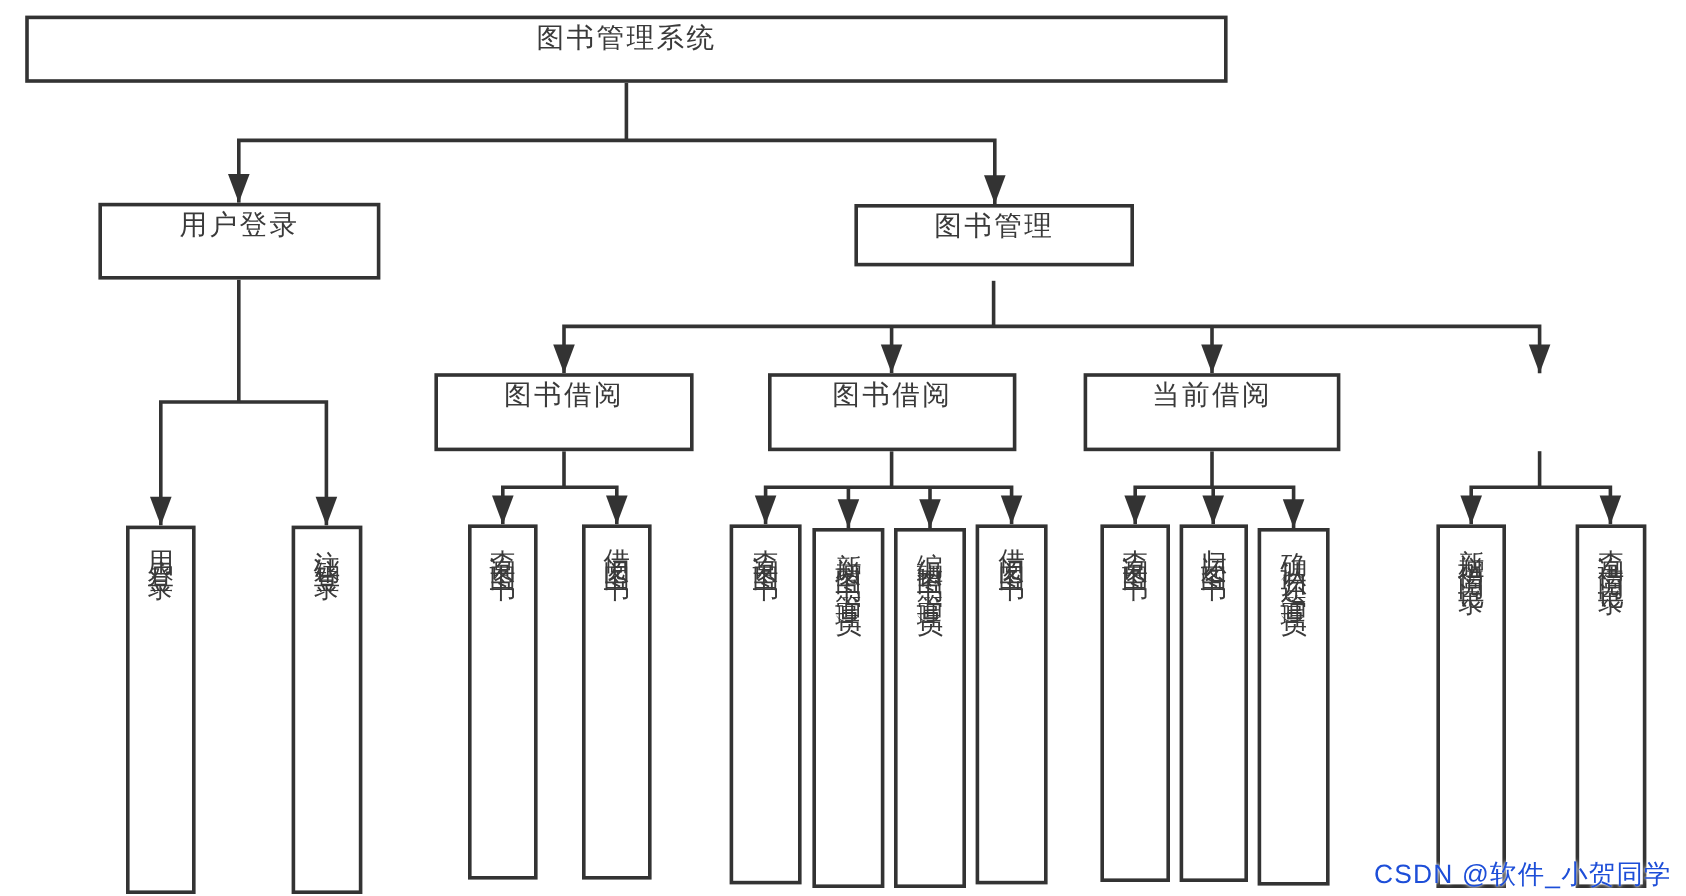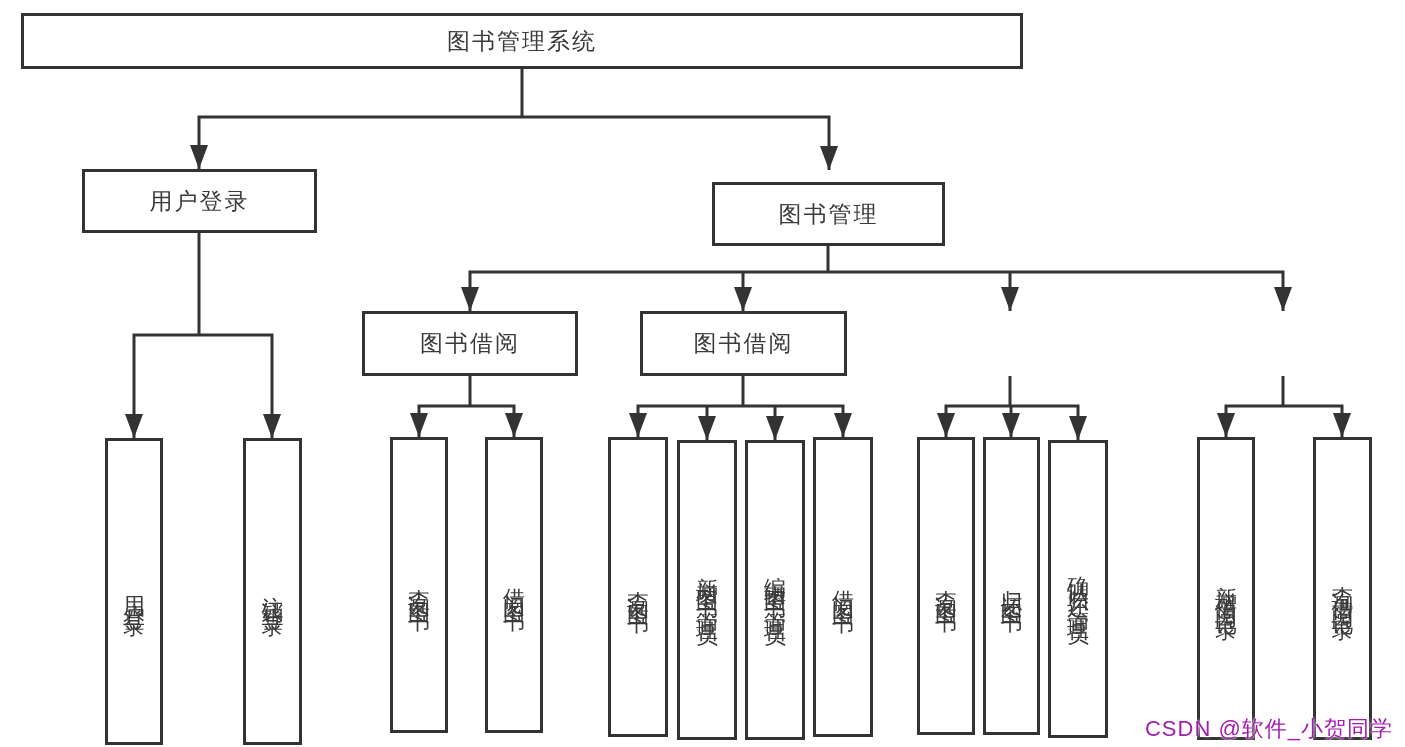--- a/index.html
+++ b/index.html
@@ -11,21 +11,21 @@
     font-family: "Liberation Sans", "DejaVu Sans", sans-serif;
     overflow: hidden;
   }
   #wires { position: absolute; left: 0; top: 0; z-index: 1; }
   .box {
     position: absolute;
     box-sizing: border-box;
     border: 3px solid #333333;
     background: #ffffff;
     display: flex;
-    align-items: center;
+    align-items: flex-start;
     justify-content: center;
     z-index: 2;
     color: #3a3a3a;
   }
   .box .lbl {
     font-size: 23px;
     letter-spacing: 2px;
     white-space: nowrap;
     color: #3a3a3a;
   }
@@ -36,21 +36,21 @@
     letter-spacing: 7px;
     line-height: 1;
     white-space: normal;
   }
   .watermark {
     position: absolute;
     top: 714px;
     right: 12px;
     z-index: 3;
     font-size: 22px;
-    color: #a21caf;
+    color: #1d4ed8;
     letter-spacing: 1px;
     text-shadow: 0 0 4px #ffffff, 0 0 2px #ffffff;
     white-space: nowrap;
   }
 </style>
 </head>
 <body>
 
 <div id="stage">
 
@@ -106,29 +106,32 @@
     </g>
   </svg>
 
   <div class="box" style="left:21px; top:13px; width:1002px; height:56px;">
     <span class="lbl">图书管理系统</span>
   </div>
 
   <div class="box" style="left:82px; top:169px; width:235px; height:64px;">
     <span class="lbl">用户登录</span>
   </div>
-  <div class="box" style="left:712px; top:182px; width:233px; height:64px;">
+  <div class="box" style="left:712px; top:170px; width:233px; height:52px;">
     <span class="lbl">图书管理</span>
   </div>
 
   <div class="box" style="left:362px; top:311px; width:216px; height:65px;">
     <span class="lbl">图书借阅</span>
   </div>
   <div class="box" style="left:640px; top:311px; width:207px; height:65px;">
     <span class="lbl">图书借阅</span>
+  </div>
+  <div class="box" style="left:903px; top:311px; width:214px; height:65px;">
+    <span class="lbl">当前借阅</span>
   </div>
 
   <div class="box leaf" style="left:105px; top:438px; width:58px; height:307px;">
     <span class="lbl">用户登录</span>
   </div>
   <div class="box leaf" style="left:243px; top:438px; width:59px; height:307px;">
     <span class="lbl">注销登录</span>
   </div>
 
   <div class="box leaf" style="left:390px; top:437px; width:58px; height:296px;">

